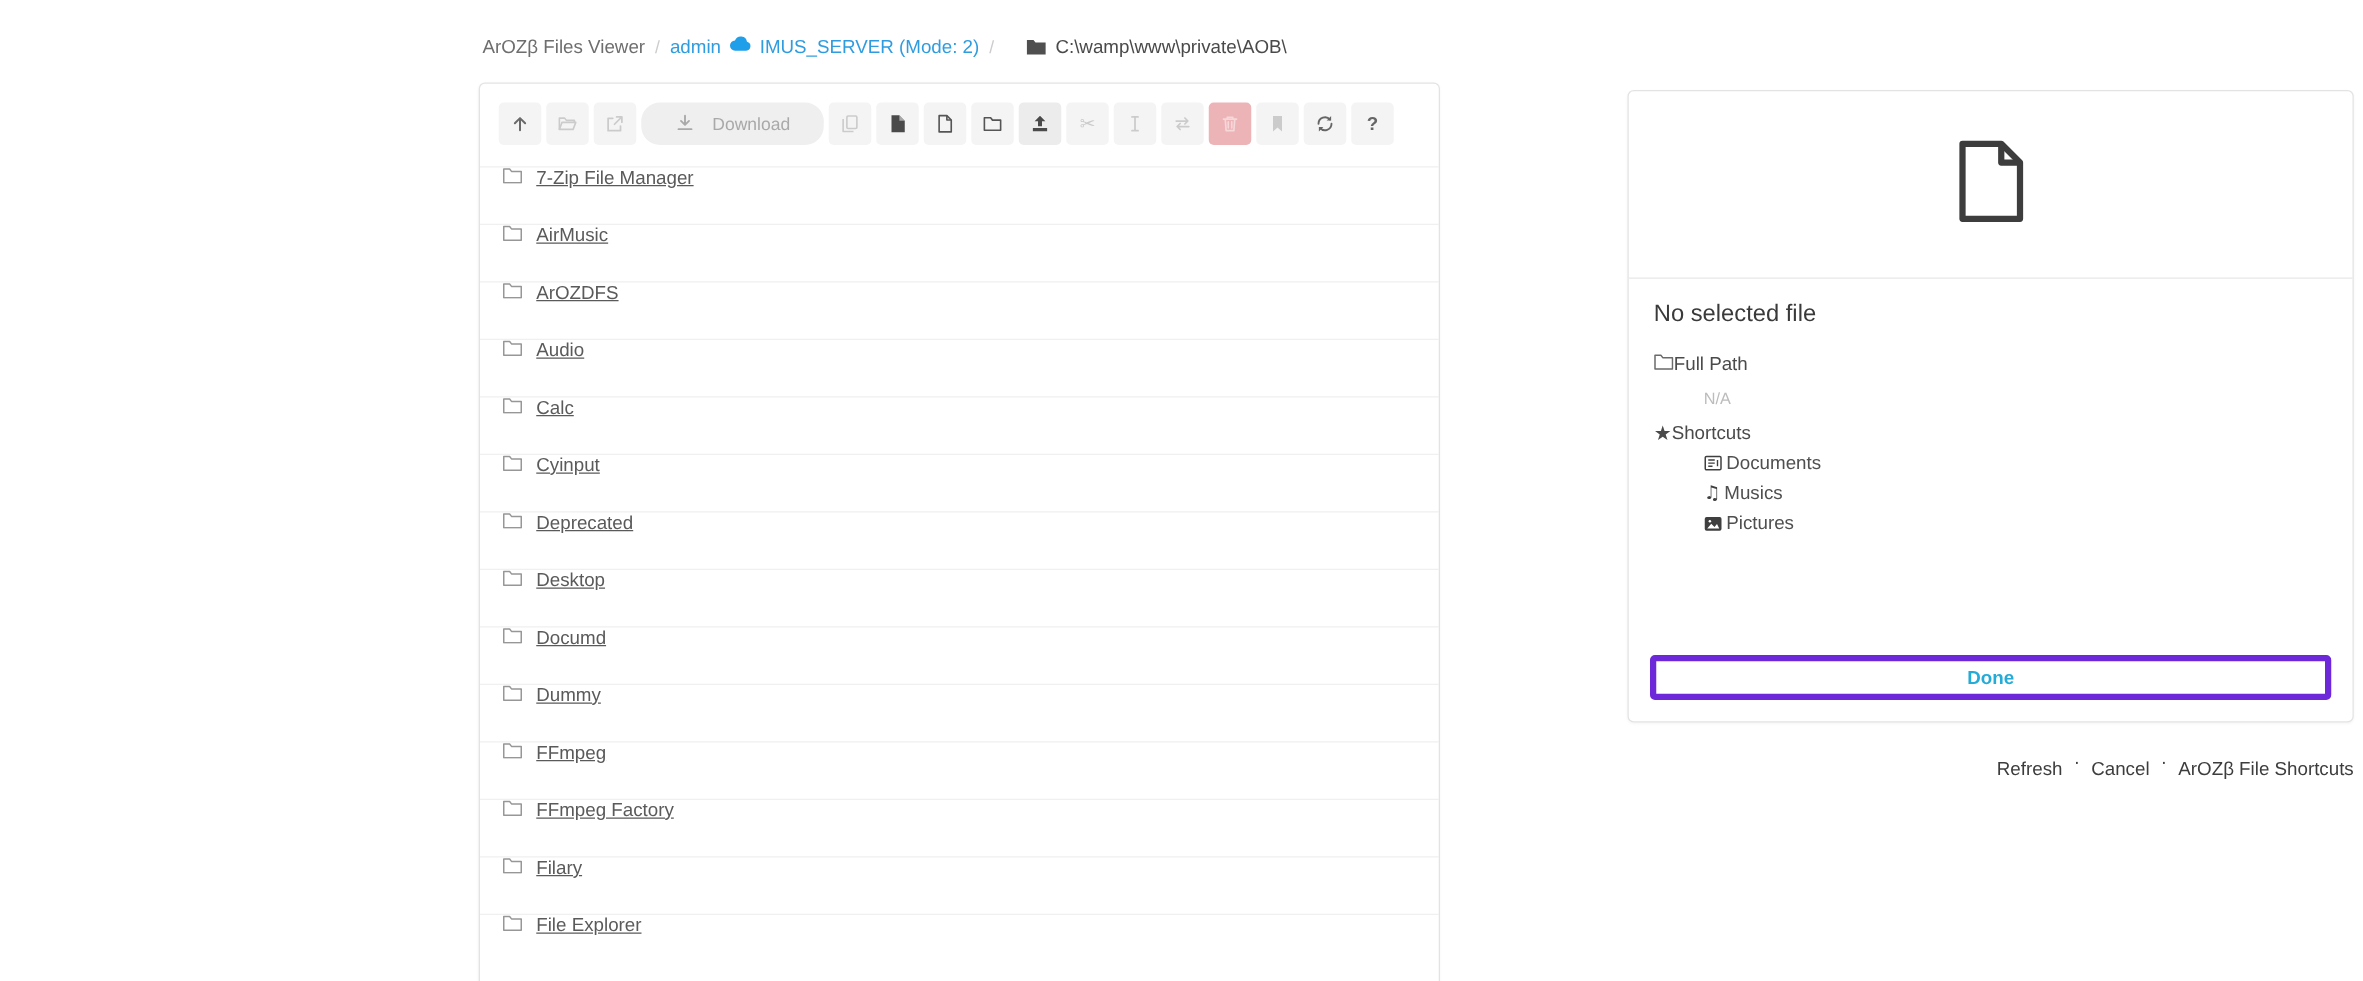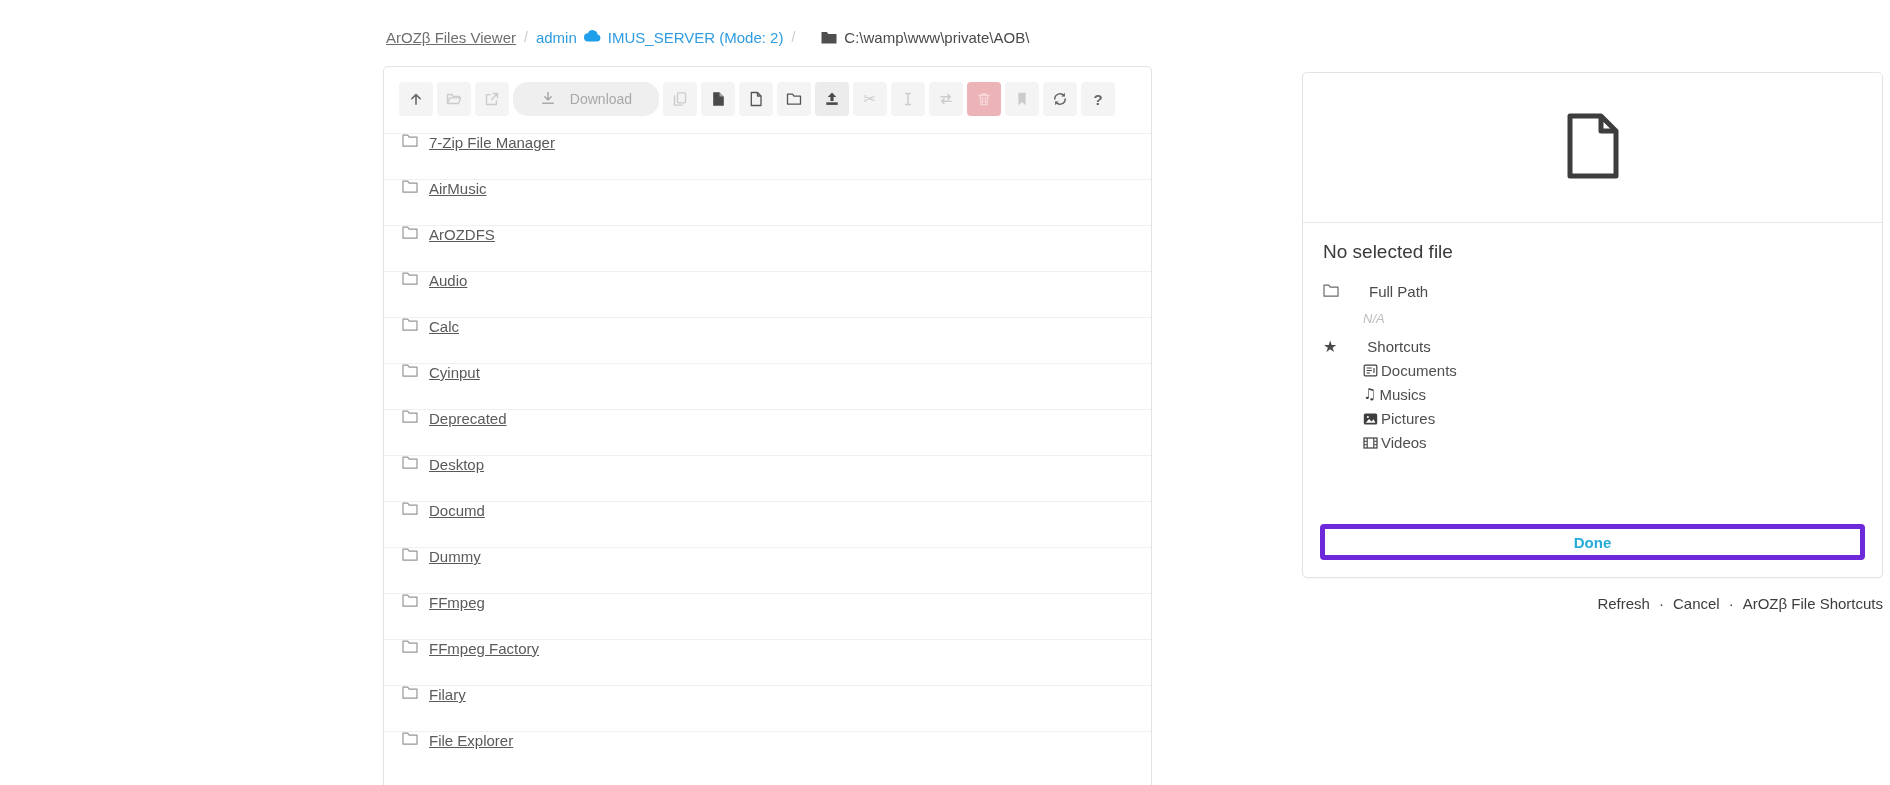--- a/index.html
+++ b/index.html
@@ -4,21 +4,21 @@
 <style>
   * { margin:0; padding:0; box-sizing:border-box; }
   html,body { width:1890px; height:785px; }
   body {
     position:relative; overflow:hidden; background:#ffffff;
     font-family:"Liberation Sans", sans-serif; color:#4a4a4a;
   }
   
   .breadcrumb { position:absolute; left:386px; top:27px; height:20px;
     display:flex; align-items:center; gap:8px; font-size:15px; }
-  .bc-title { color:#6e6e6e;text-decoration:underline; }
+  .bc-title { color:#6e6e6e; }
   .bc-sep { color:#cccccc; font-size:14px; }
   .bc-link { color:#2f9ce0; text-decoration:none; cursor:pointer; display:flex; align-items:flex-end; gap:6px; }
   .bc-path { color:#4a4a4a; display:flex; align-items:center; gap:7px;margin-left:18px; }
   .bc-path svg { display:block; }
   
   .left-card { position:absolute; left:383px; top:66px; width:769px; height:1100px;
     background:#fff; border:1px solid #e3e3e3; border-radius:5px;
     box-shadow:0 1px 2px rgba(0,0,0,0.04); }
   .toolbar { display:flex; align-items:center; gap:4px; padding:15px 15px 17px 15px; }
   .tb-btn { width:34px; height:34px; border-radius:4px; background:#f4f4f4;
@@ -37,35 +37,35 @@
     padding:0 18px; border-top:1px solid #f0f0f0; font-size:15px; color:#5a5a5a; cursor:pointer;text-decoration:underline; }
   .file-row svg { display:block; flex:0 0 auto; }
   
   .right-card { position:absolute; left:1302px; top:72px; width:581px; height:506px;
     background:#fff; border:1px solid #e3e3e3; border-radius:5px;
     box-shadow:0 1px 2px rgba(0,0,0,0.04); }
   .preview-area { height:150px; border-bottom:1px solid #e8e8e8;
     display:flex; align-items:center; justify-content:center; }
   .panel-heading { font-size:19px; color:#3a3a3a; padding:18px 20px 6px 20px; }
   .meta { padding:4px 20px 0 20px; font-size:15px; }
-  .meta-row { display:flex; align-items:flex-end; gap:30px; margin-top:10px; color:#4a4a4a; }
+  .meta-row { display:flex; align-items:flex-end; gap:0; margin-top:10px; color:#4a4a4a; }
   .meta-row .star { font-family:"DejaVu Sans", sans-serif; font-size:16px; color:#4a4a4a; line-height:1; }
-  .meta-value { margin:11px 0 12px 40px; color:#bcbcbc; font-size:13px;font-style:italic; }
+  .meta-value { margin:11px 0 12px 40px; color:#bcbcbc; font-size:13px; }
   .shortcut-item { margin-left:40px; margin-top:7px; display:flex; align-items:center;
     gap:3px; font-size:15px; color:#4f4f4f; cursor:pointer; }
   .shortcut-item svg { display:block; }
   .shortcut-item .note { font-family:"DejaVu Sans", sans-serif; font-size:15px; color:#3f3f3f; line-height:1; }
   .done-wrap { position:absolute; left:17px; right:17px; bottom:17px; }
   .done-btn { width:100%; height:36px; background:#fff; border:5px solid #6d28d9;
     border-radius:4px; color:#25abd8; font-weight:bold; font-size:15px;
     font-family:"Liberation Sans", sans-serif; cursor:pointer; }
   
   .footer-links { position:absolute; top:595px; right:7px; display:flex;
     align-items:center; gap:9px; font-size:15px; color:#3d3d3d; }
-  .footer-links .link { cursor:pointer; }
+  .footer-links .link { cursor:pointer;margin-top:12px; }
   .footer-links .dot { color:#3d3d3d; }
 </style>
 </head>
 <body>
 
 <div class="breadcrumb">
   <span class="bc-title">ArOZβ Files Viewer</span>
   <span class="bc-sep">/</span>
   <span class="bc-link">
     <span>admin</span>
@@ -370,29 +370,20 @@
     </div>
     <div class="shortcut-item">
       <span>
         <svg width="15" height="14" viewBox="0 0 15 14">
             <rect x="0.8" y="1.5" width="13.4" height="11" rx="1.5" fill="#3f3f3f"></rect>
             <path d="M2.8 10.8 6 7l2.6 2.6 2-2.4 1.8 3.6z" fill="#fff"></path>
             <circle cx="4.9" cy="4.9" r="1" fill="#fff"></circle>
           </svg>
       </span>
       <span>Pictures</span>
-    </div>
-    <div class="shortcut-item">
-      <span>
-        <svg width="15" height="14" viewBox="0 0 15 14" fill="none" stroke="#3f3f3f" stroke-width="1.2">
-            <rect x="1" y="2" width="13" height="10"></rect>
-            <path d="M4.2 2v10M10.8 2v10M1 5.3h3.2M1 8.7h3.2M10.8 5.3H14M10.8 8.7H14" stroke-width="1.1"></path>
-          </svg>
-      </span>
-      <span>Videos</span>
     </div>
   </div>
   <div class="done-wrap">
     <button class="done-btn">Done</button>
   </div>
 </div>
 
 <div class="footer-links">
   <span class="link">Refresh</span>
   <span class="dot">·</span>

